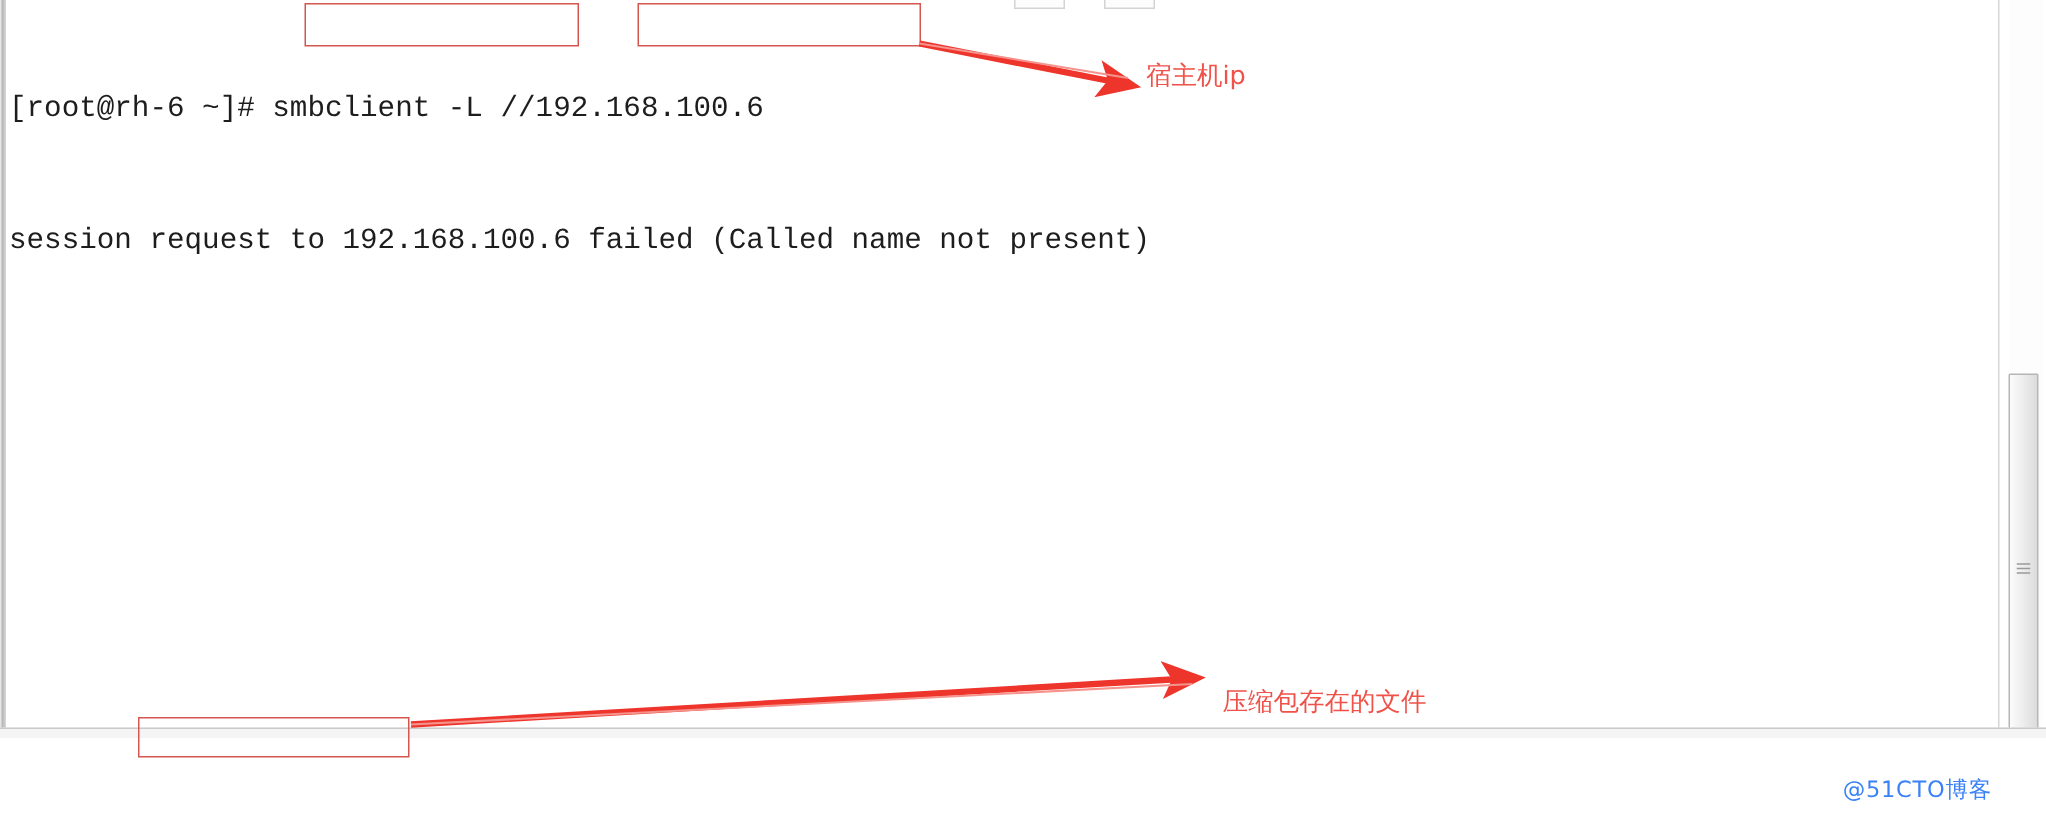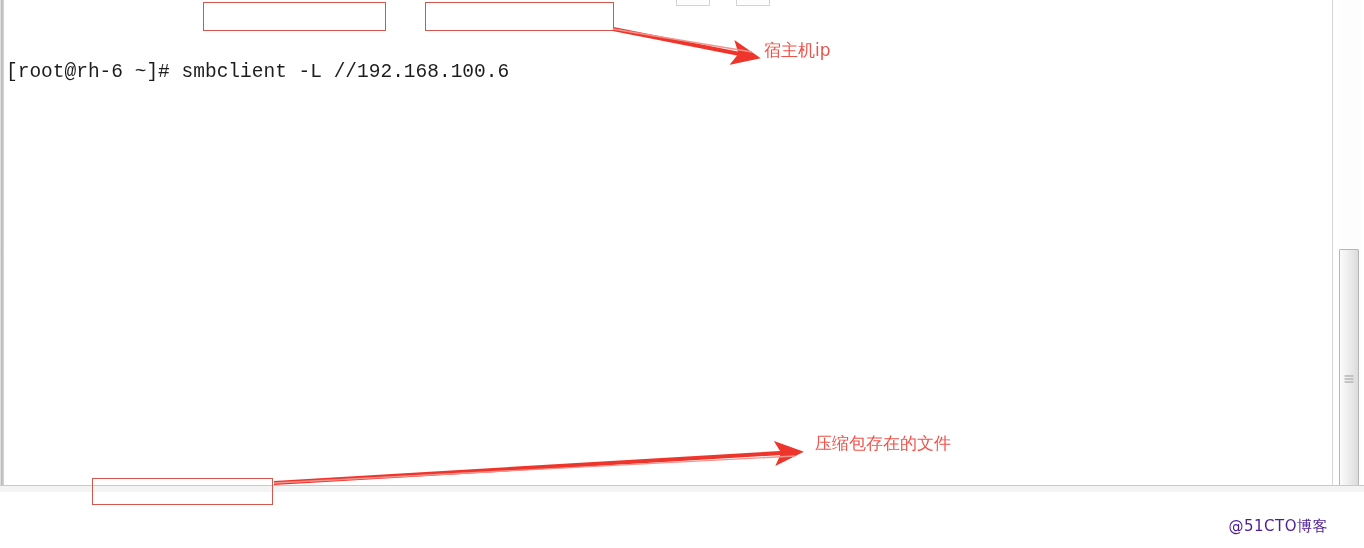--- a/index.html
+++ b/index.html
@@ -111,45 +111,46 @@
   #redbox-share    { left: 92px;  top: 478px; width: 181px; height: 27px; }
 
   .annotation-label {
     position: absolute;
     color: #f0524a;
     font-family: "DejaVu Sans", "Liberation Sans", sans-serif;
     font-size: 17px;
     white-space: nowrap;
   }
   #annotation-label-host { left: 764px; top: 39px; }
-  #annotation-label-file { left: 815px; top: 432px; }
+  #annotation-label-file { left: 815px; top: 456px; }
 
   
   #watermark {
     position: absolute;
     right: 36px; bottom: 12px;
-    color: #4c1d95;
+    color: #3b82f6;
     font-family: "DejaVu Sans", "Liberation Sans", sans-serif;
     font-size: 15px;
     letter-spacing: 0.5px;
     white-space: nowrap;
   }
 </style>
 </head>
 <body>
 
 <div id="terminal-window">
 
   <div id="window-edge-left"></div>
 
   <div class="window-control" id="window-control-minimize"></div>
   <div class="window-control" id="window-control-maximize"></div>
 
   <div id="terminal-text">
     <div class="tline">[root@rh-6 ~]# smbclient -L //192.168.100.6</div>
+    <div class="tline">session request to 192.168.100.6 failed (Called name not present)</div>
     <div class="tline">&nbsp;</div>
     
     
     
     
     
     
     
     
     

